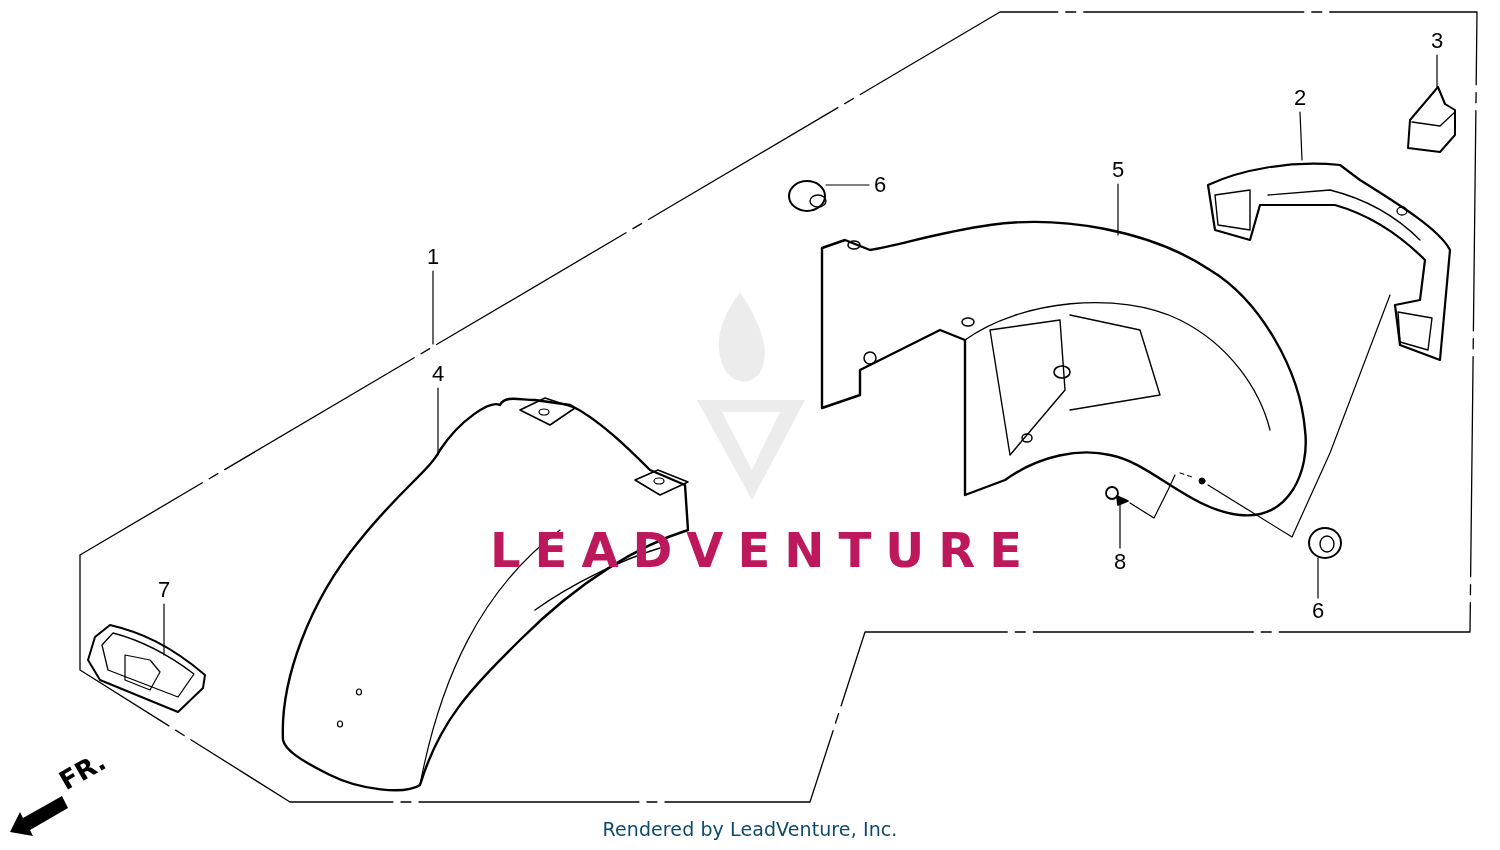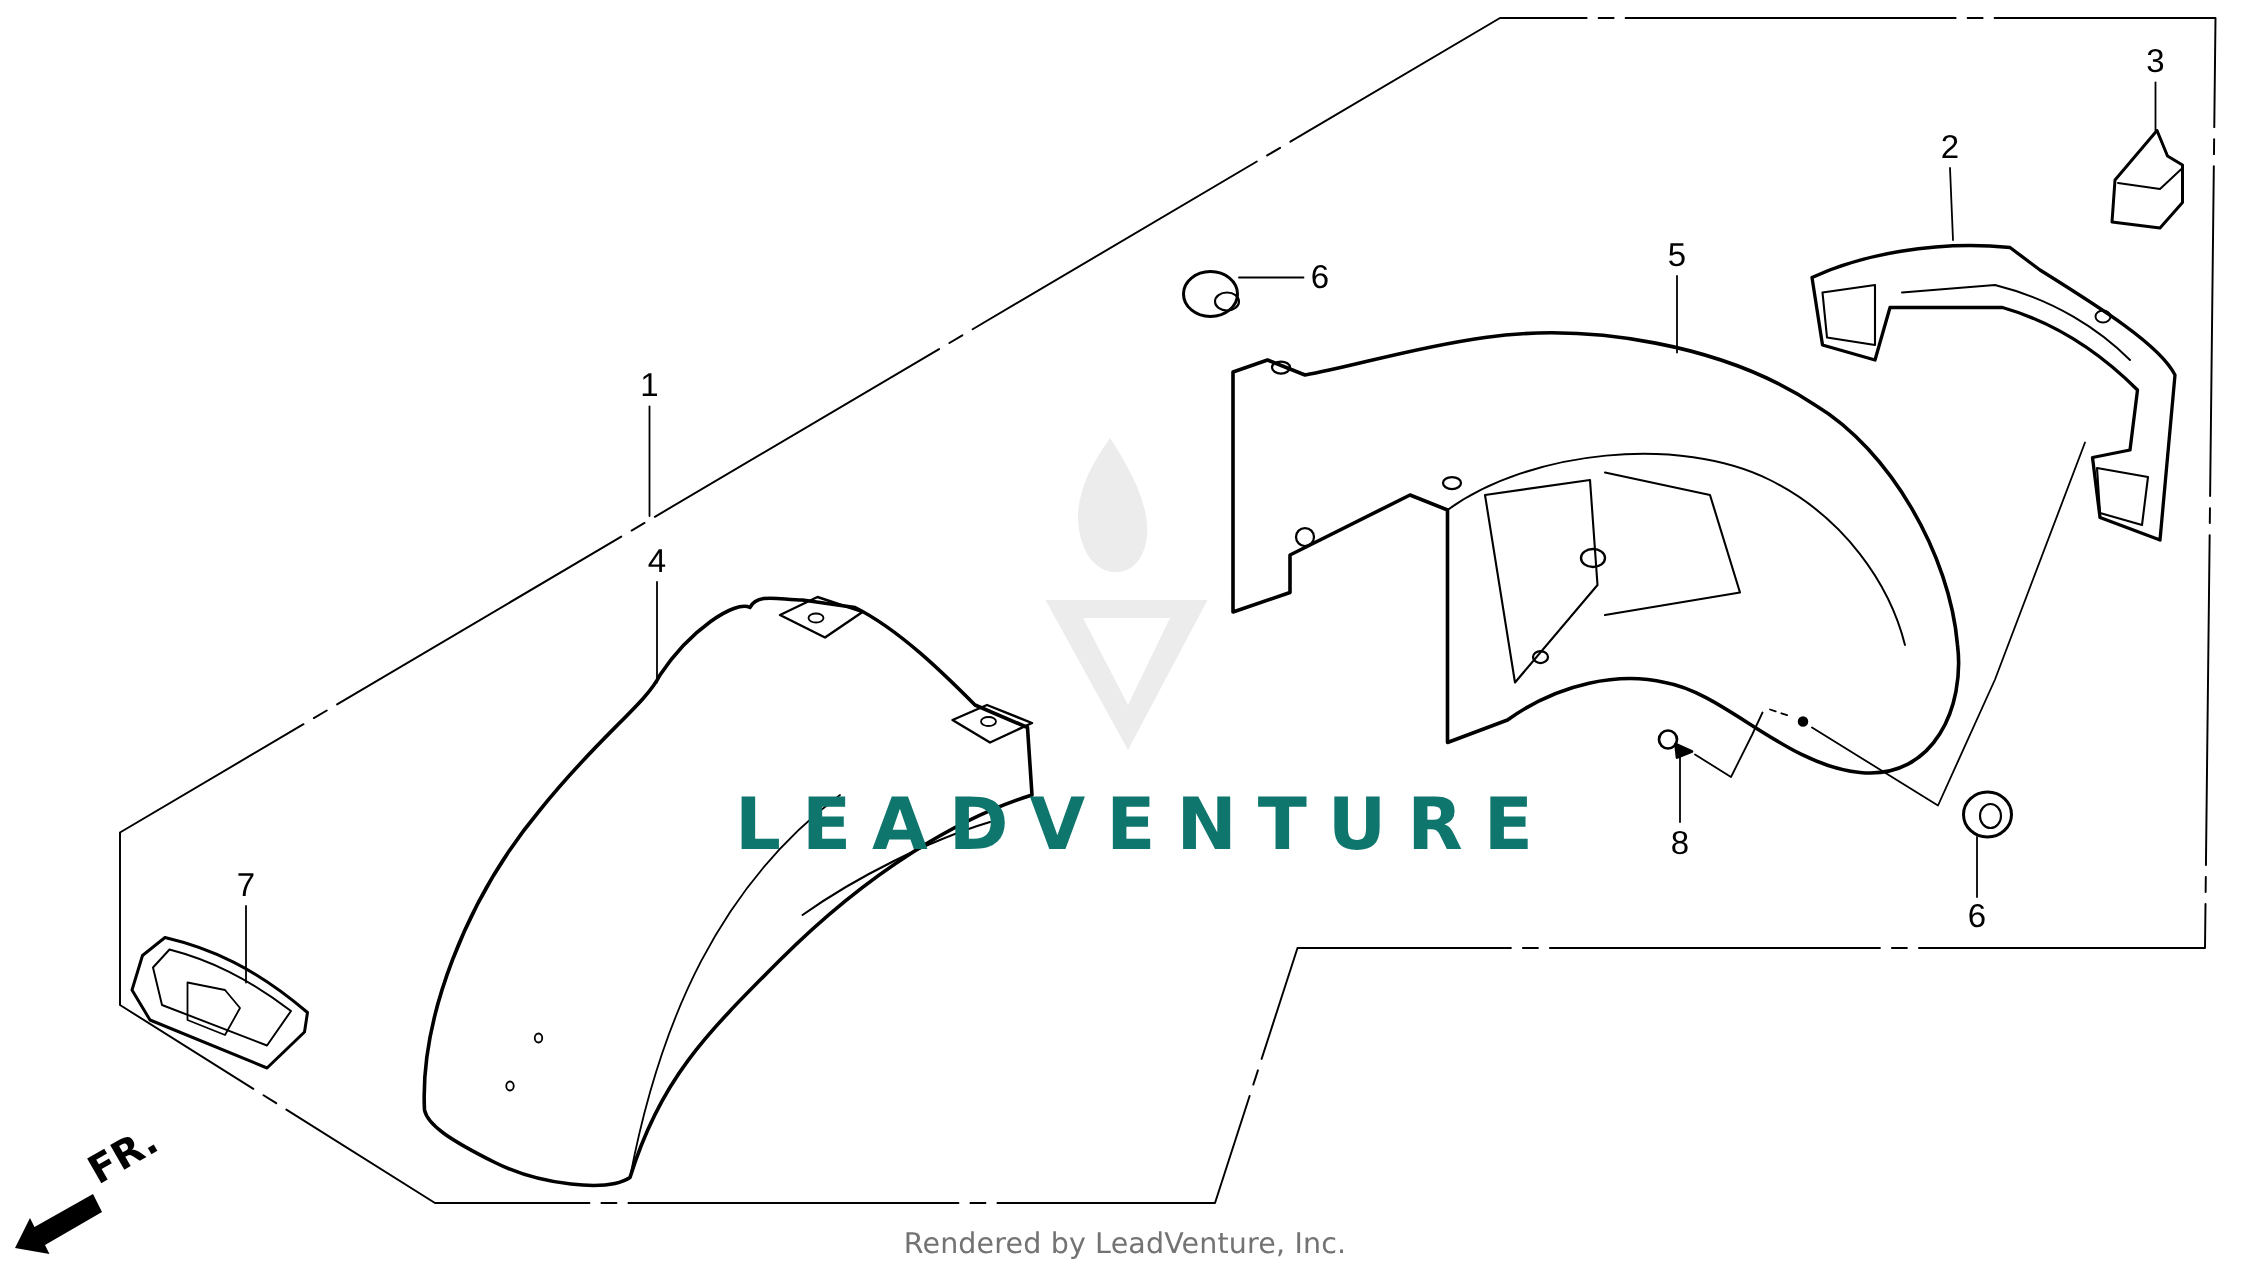--- a/index.html
+++ b/index.html
@@ -1,20 +1,20 @@
 <!DOCTYPE html>
 <html><head>
 <meta charset="utf-8">
 <style>
   html, body { margin:0; padding:0; background:#ffffff; }
   body { width:1500px; height:850px; position:relative; overflow:hidden; font-family:"Liberation Sans", sans-serif; }
   #stage { position:absolute; left:0; top:0; width:1500px; height:850px; }
   .callout { position:absolute; font-family:"Liberation Sans", sans-serif; font-size:22px; color:#000; line-height:1; transform:translate(-50%,-50%); cursor:pointer; }
-  .footer { position:absolute; left:0; width:1500px; top:818px; text-align:center; font-family:"DejaVu Sans", sans-serif; font-size:19px; color:#737373; letter-spacing:0.1px; }
-  .watermark-text { position:absolute; left:490px; top:522px; width:520px; font-family:"DejaVu Sans", sans-serif; font-size:48px; font-weight:bold; letter-spacing:14px; color:#0f766e; }
+  .footer { position:absolute; left:0; width:1500px; top:818px; text-align:center; font-family:"DejaVu Sans", sans-serif; font-size:19px; color:#0c4a6e; letter-spacing:0.1px; }
+  .watermark-text { position:absolute; left:490px; top:522px; width:520px; font-family:"DejaVu Sans", sans-serif; font-size:48px; font-weight:bold; letter-spacing:14px; color:#be185d; }
   .fr-label { position:absolute; left:54px; top:770px; font-family:"DejaVu Sans", sans-serif; font-weight:bold; font-size:26px; color:#000; transform:rotate(-30deg); transform-origin:left top; }
 </style>
 </head>
 <body>
 
 <div id="stage">
 <svg width="1500" height="850" viewBox="0 0 1500 850" xmlns="http://www.w3.org/2000/svg">
   <g fill="none" stroke="#000" stroke-linecap="round" stroke-linejoin="round">
 
     <g stroke-width="1.3">

